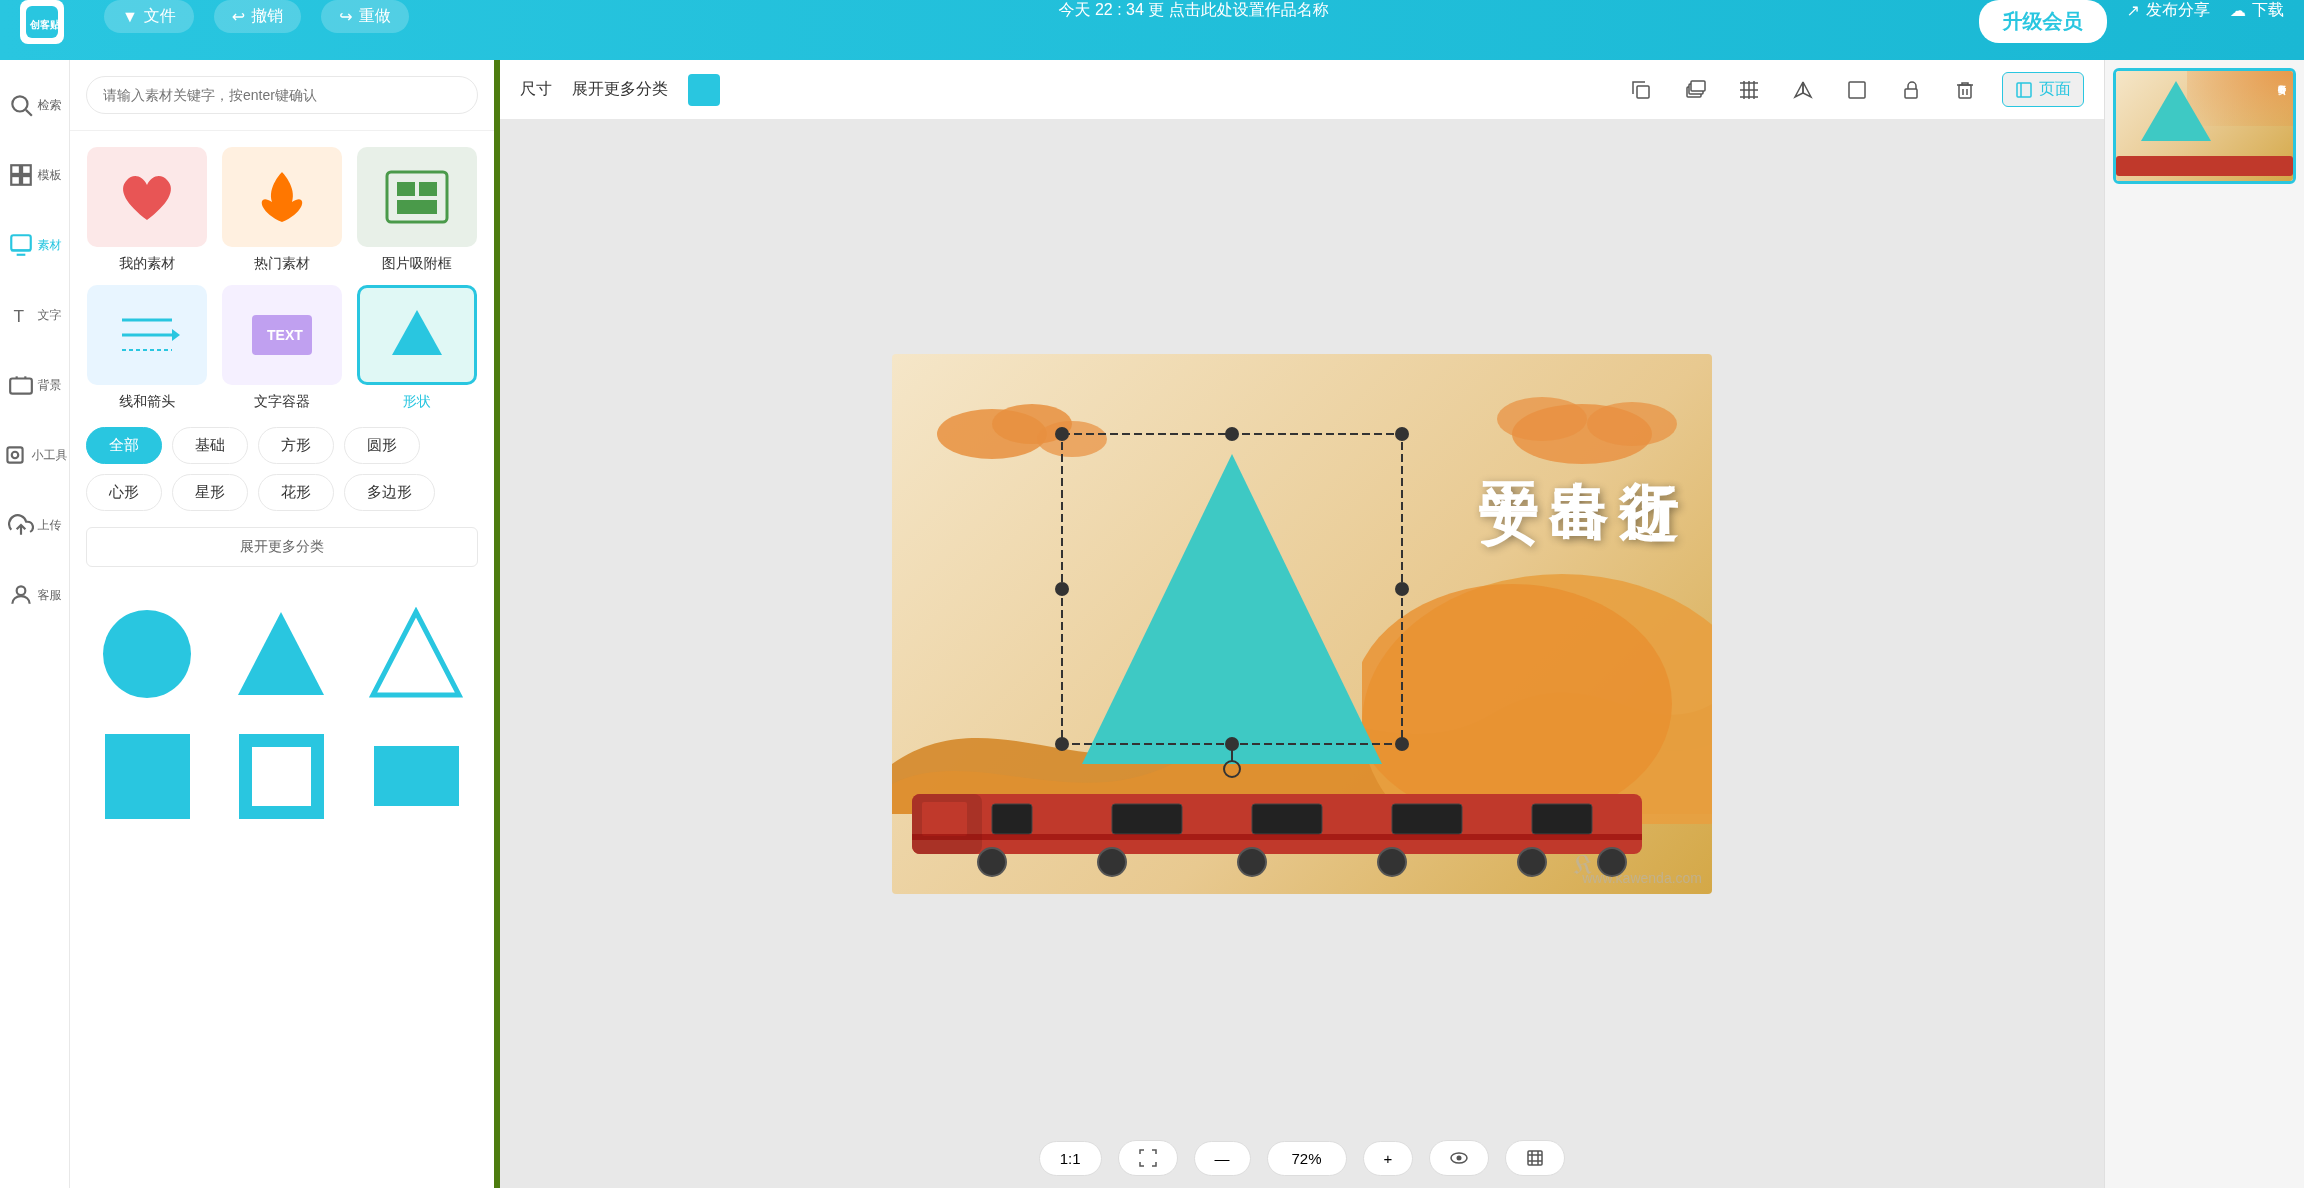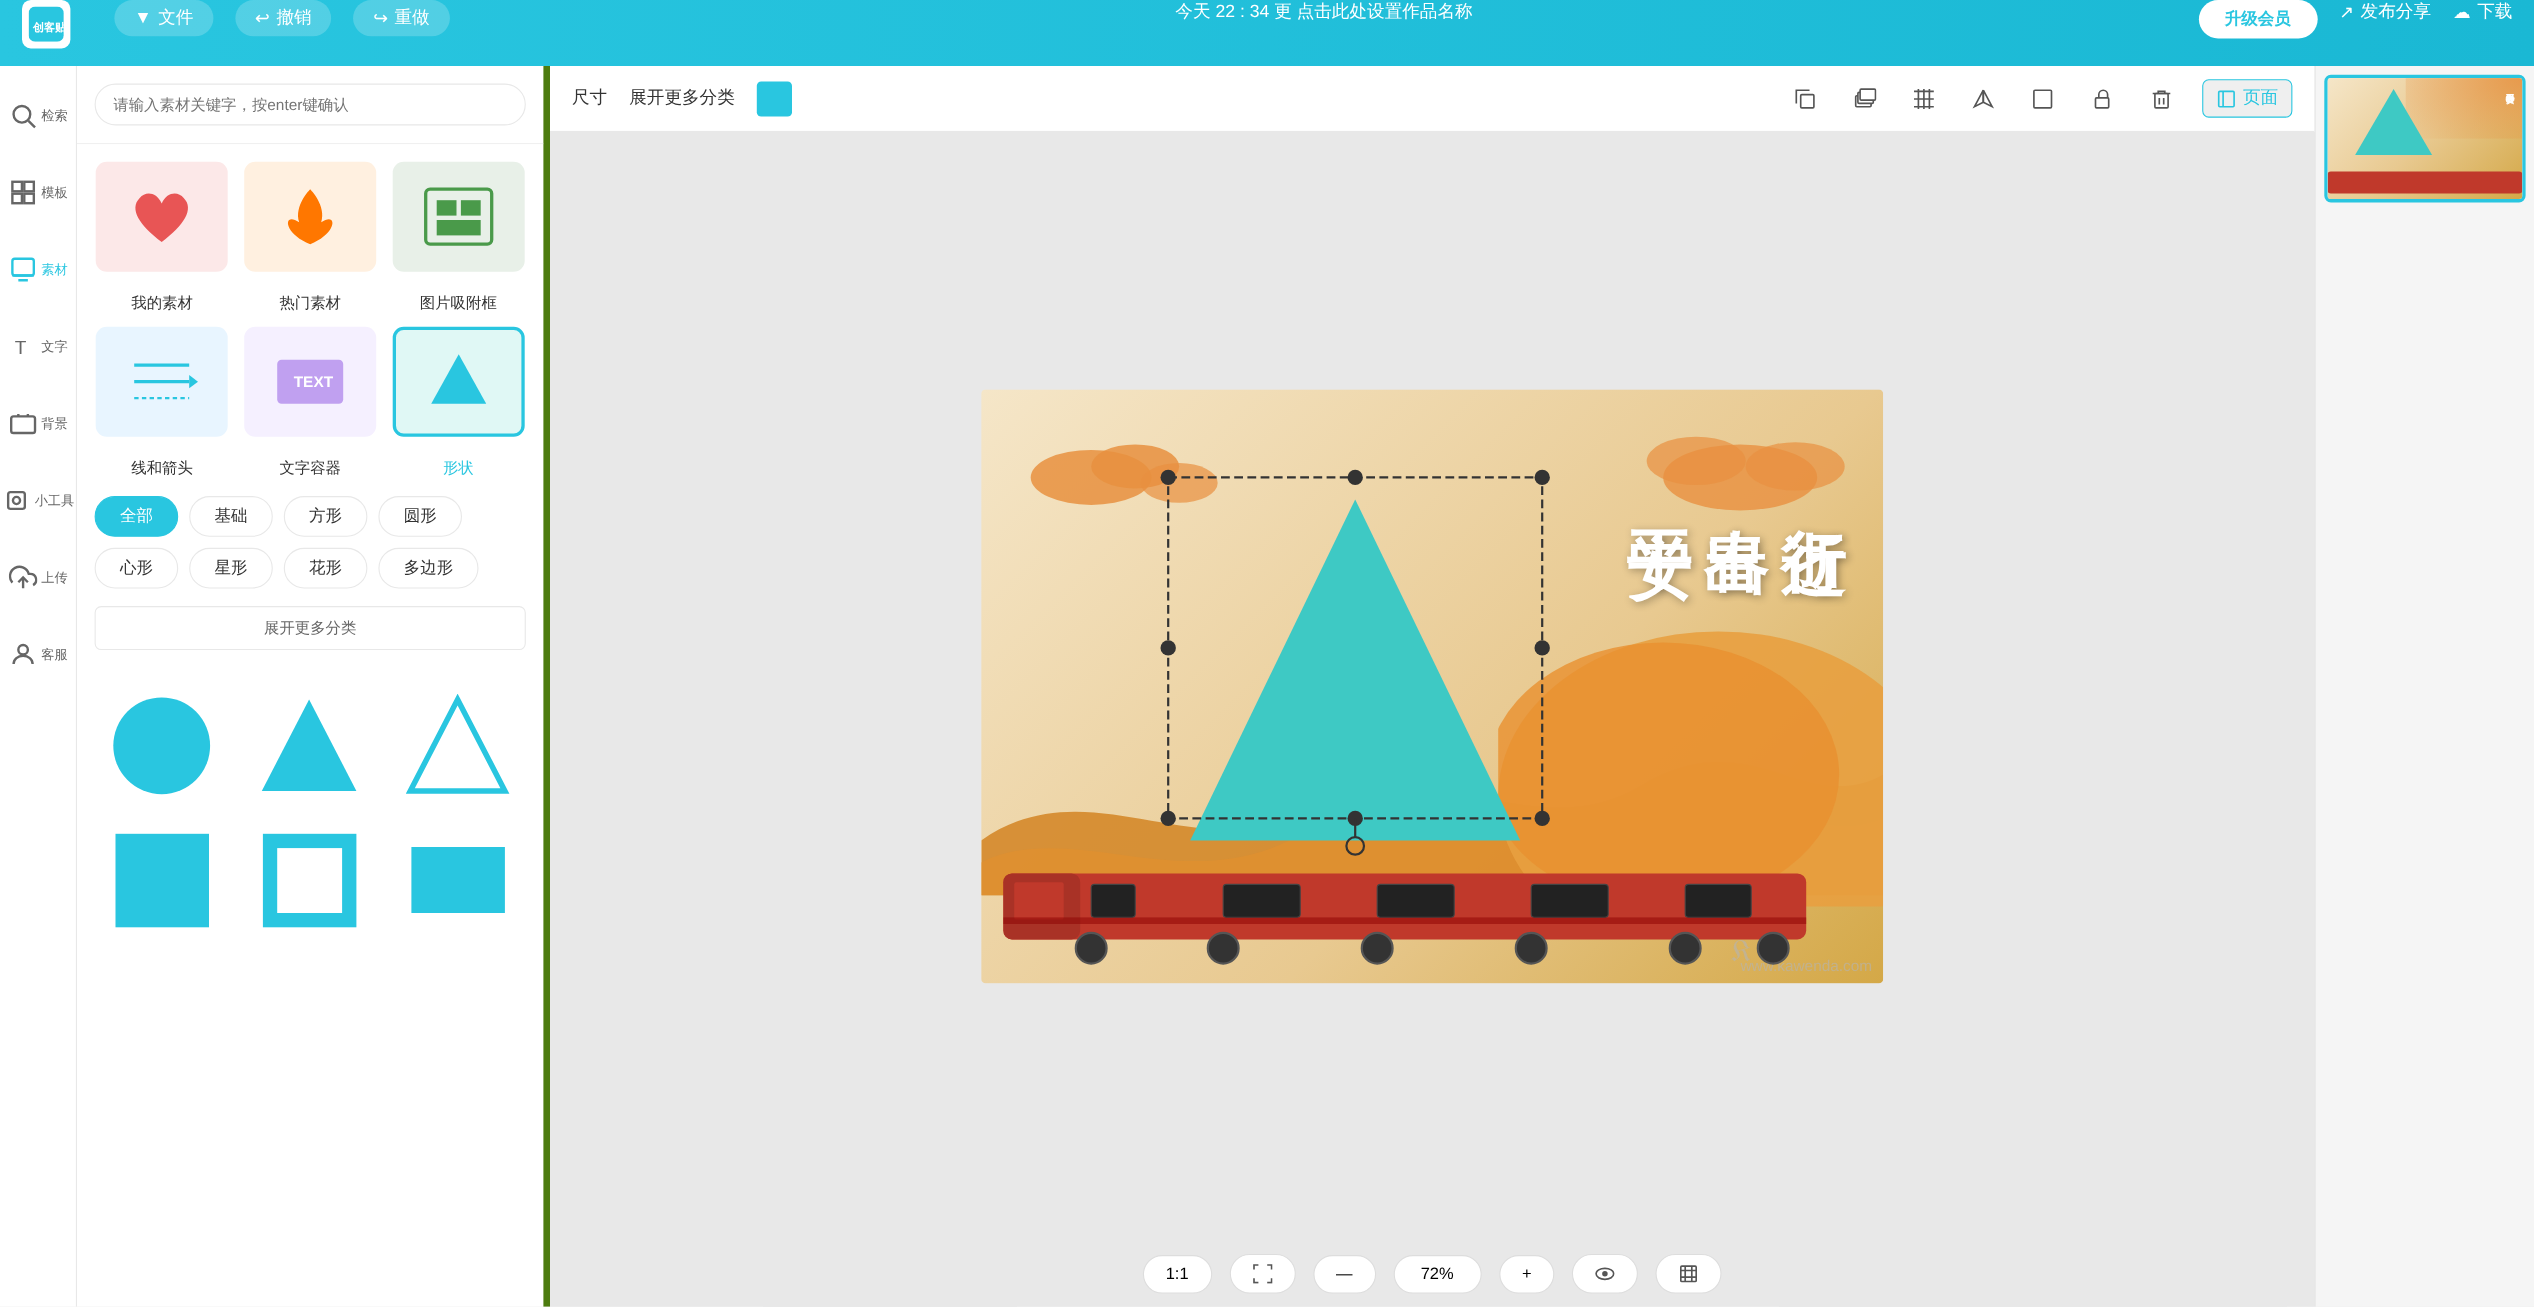--- a/index.html
+++ b/index.html
@@ -52,21 +52,21 @@
       text-align: center;
       color: white;
       font-size: 16px;
     }
     .upgrade-btn {
       background: white;
       color: #29c6e0;
       border: none;
       border-radius: 20px;
       padding: 8px 24px;
-      font-size: 15px;
+      font-size: 20px;
       font-weight: bold;
       cursor: pointer;
     }
     .publish-btn, .download-btn {
       background: transparent;
       border: none;
       color: white;
       font-size: 16px;
       cursor: pointer;
       display: flex;
@@ -134,21 +134,21 @@
     .material-grid {
       display: grid;
       grid-template-columns: 1fr 1fr 1fr;
       gap: 12px;
       padding: 16px;
     }
     .material-item {
       display: flex;
       flex-direction: column;
       align-items: center;
-      gap: 20px;
+      gap: 8px;
       cursor: pointer;
     }
     .material-thumb {
       width: 120px;
       height: 100px;
       border-radius: 10px;
       display: flex;
       align-items: center;
       justify-content: center;
       text-align: right;

